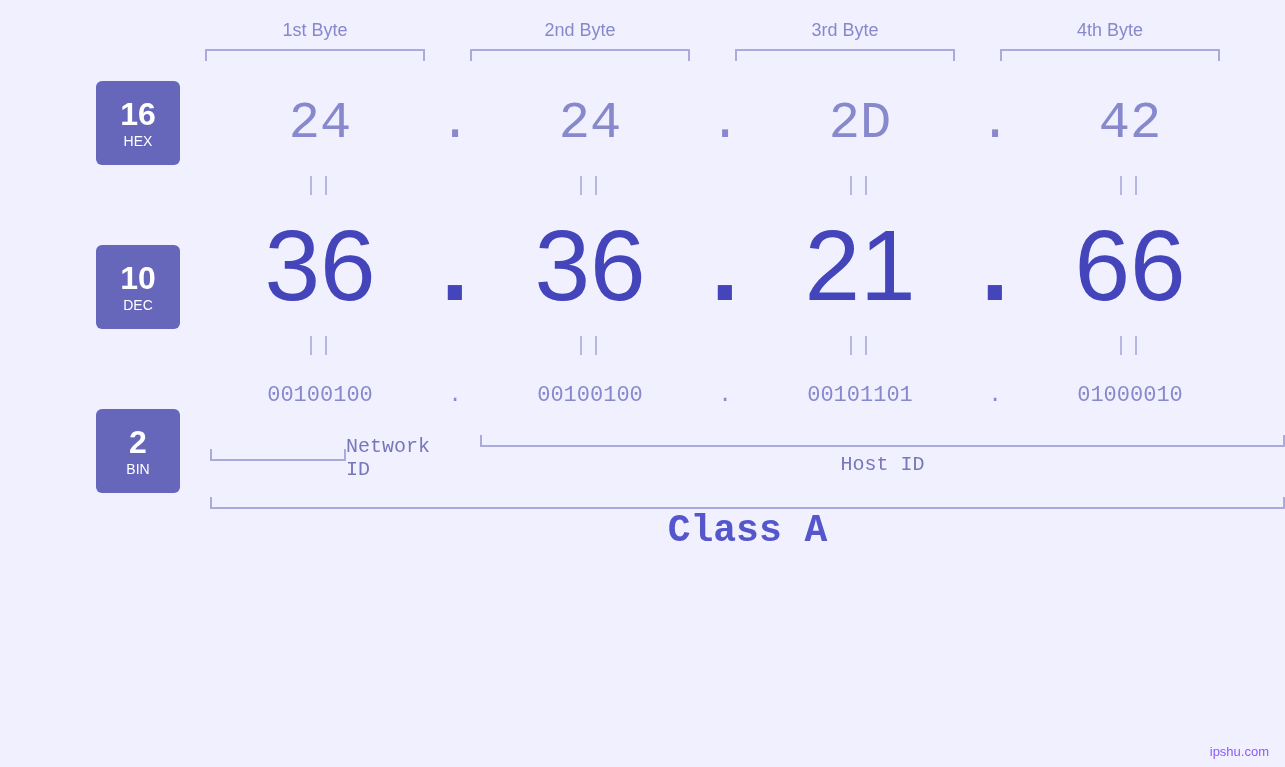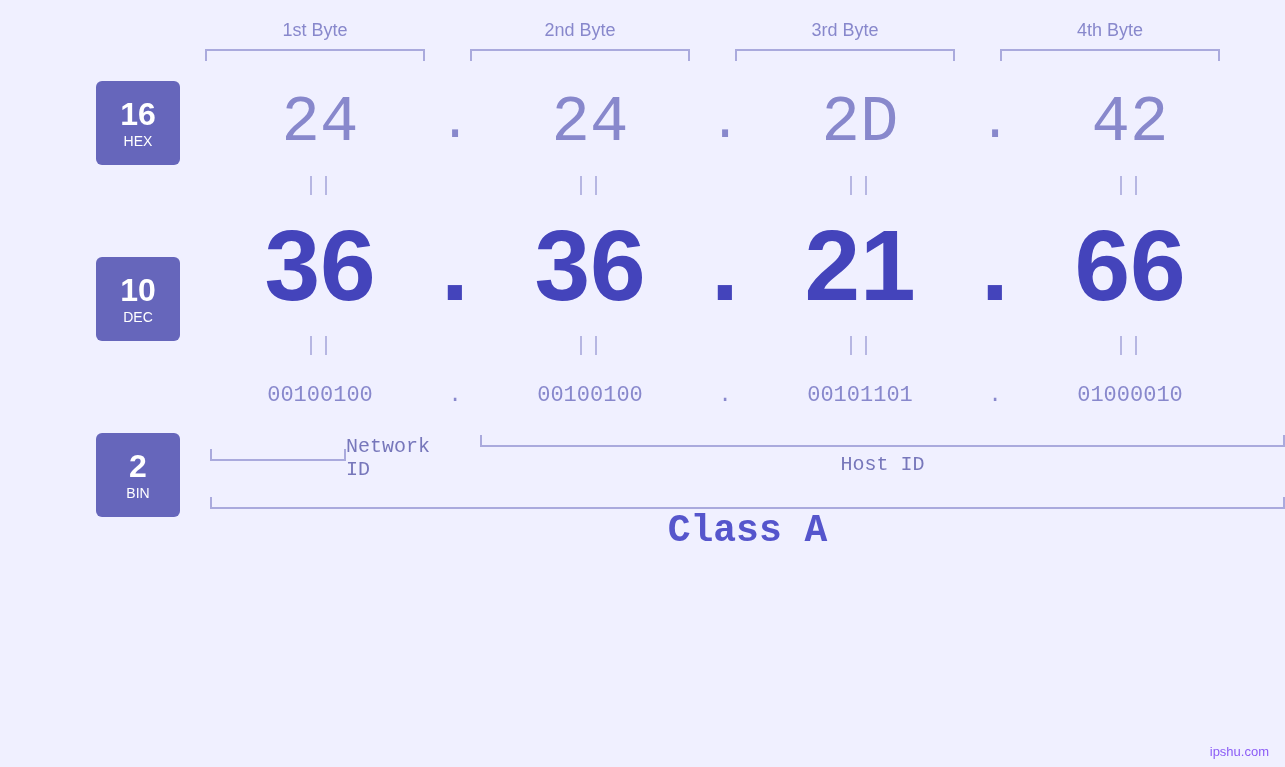--- a/index.html
+++ b/index.html
@@ -54,21 +54,21 @@
       width: 220px;
       height: 12px;
       border-top: 2px solid #aaaadd;
       border-left: 2px solid #aaaadd;
       border-right: 2px solid #aaaadd;
     }
 
     .base-labels {
       display: flex;
       flex-direction: column;
-      gap: 12px;
+      gap: 0;
       padding-left: 48px;
       padding-top: 0;
     }
 
     .base-badge {
       width: 84px;
       height: 84px;
       background: #6666bb;
       border-radius: 6px;
       display: flex;
@@ -110,21 +110,21 @@
     }
 
     .dot-cell {
       width: 50px;
       text-align: center;
     }
 
     
     .hex-row .cell {
       color: #8888cc;
-      font-size: 64px;
+      font-size: 52px;
       font-weight: normal;
       padding: 8px 0;
       height: 84px;
       display: flex;
       align-items: center;
       justify-content: center;
     }
 
     .hex-row .dot-cell {
       color: #8888cc;
@@ -155,21 +155,21 @@
     }
 
     .eq-dot {
       width: 50px;
     }
 
     
     .dec-row .cell {
       color: #4444bb;
       font-size: 100px;
-      font-weight: bold;
+      font-weight: normal;
       font-family: Arial, sans-serif;
       height: 120px;
       display: flex;
       align-items: center;
       justify-content: center;
       text-align: center;
     }
 
     .dec-row .dot-cell {
       color: #4444bb;

